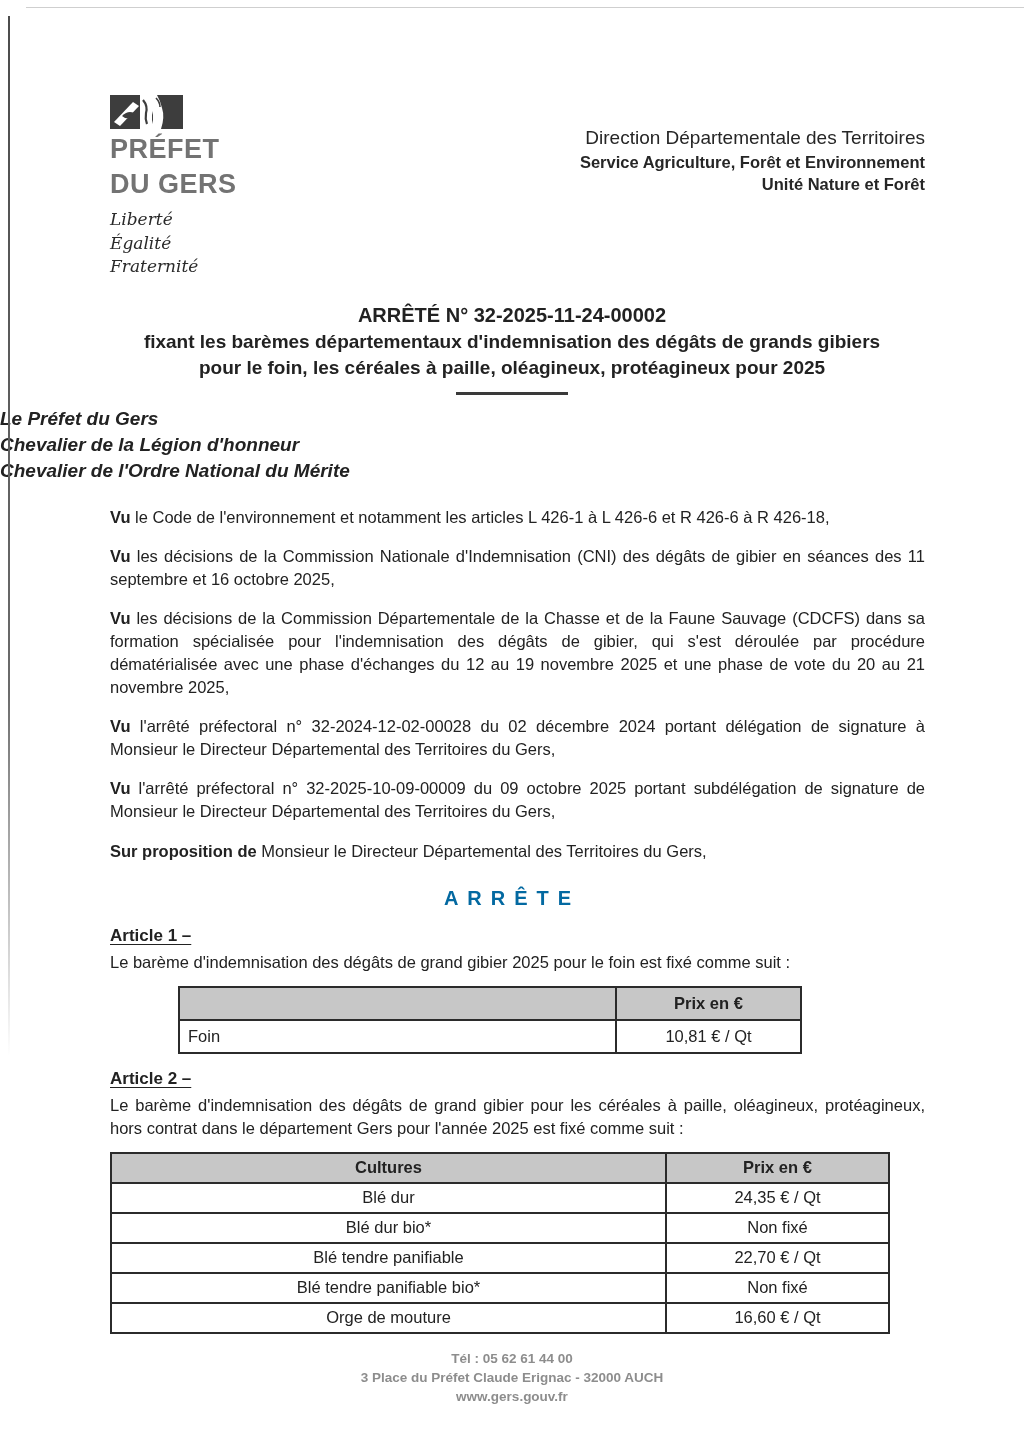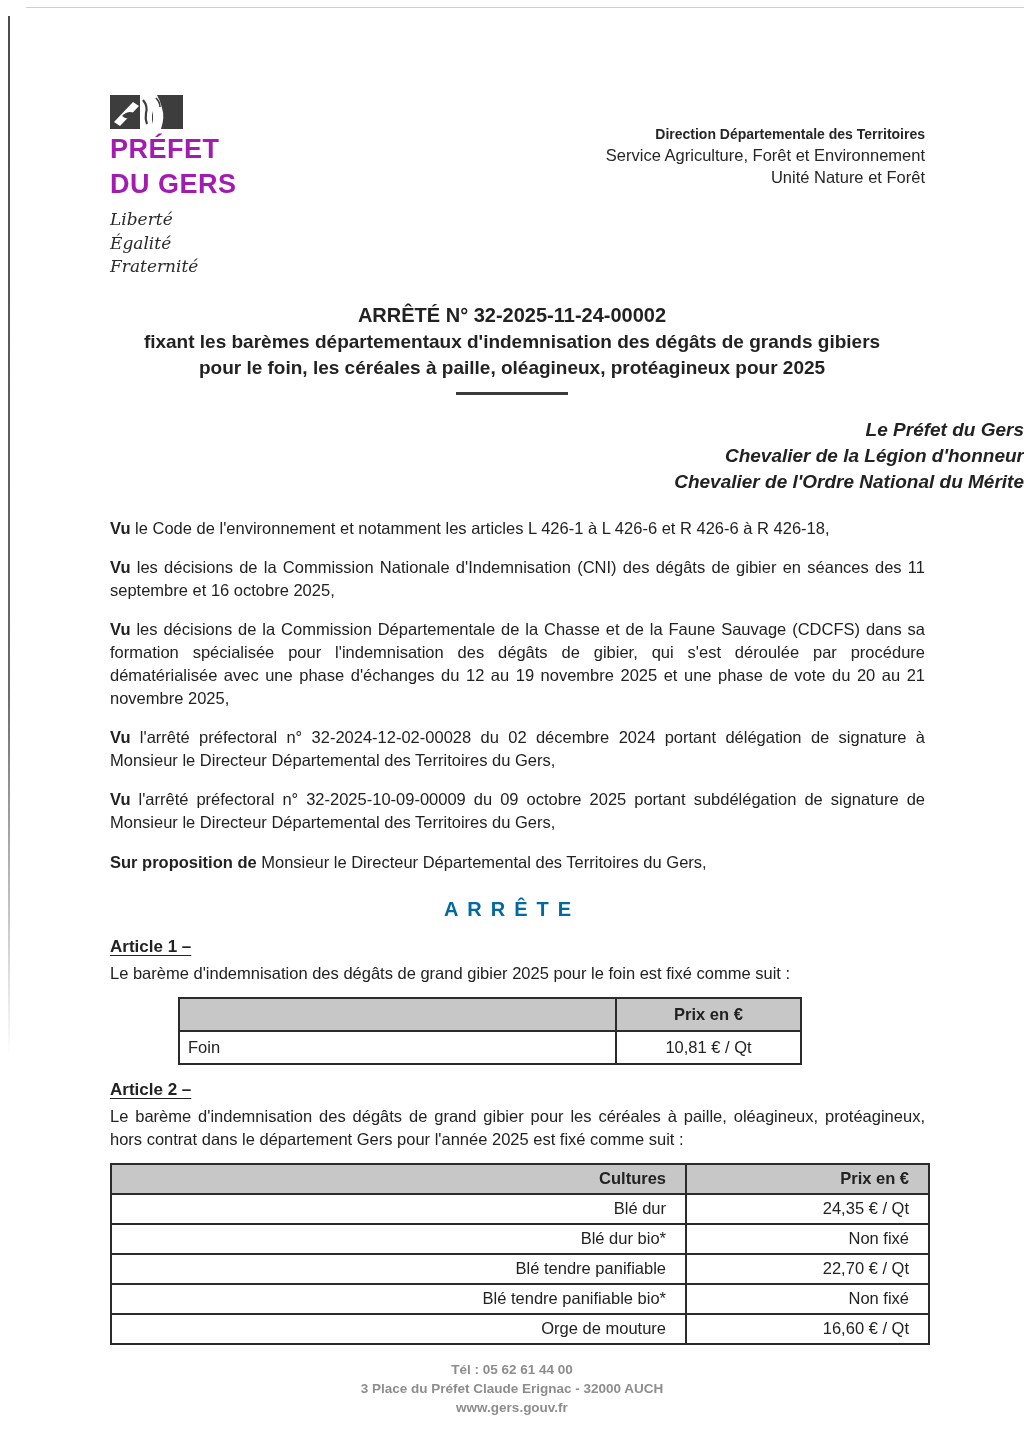--- a/index.html
+++ b/index.html
@@ -9,32 +9,32 @@
   }
   
   .scan-line-left{position:absolute;left:8px;top:16px;width:2px;height:1040px;
     background:linear-gradient(to bottom,#4c4c4c,#6b6b6b 65%,rgba(130,130,130,0));}
   .scan-edge-top{position:absolute;top:7px;left:26px;right:0;height:1px;background:#cfcfcf;}
 
   
   .doc-header{margin:95px 99px 0 110px;display:flex;justify-content:space-between;align-items:flex-start;}
   .brand-block{width:280px;}
   .marianne{display:block;}
-  .brand-name{font-size:27px;font-weight:700;letter-spacing:.5px;line-height:1.12;color:#a21caf;margin-top:5px;}
+  .brand-name{font-size:27px;font-weight:700;letter-spacing:.5px;line-height:1.12;color:#737373;margin-top:5px;}
   .motto{margin-top:9px;font-family:"DejaVu Serif",serif;font-style:italic;font-size:17px;line-height:1.38;color:#2a2a2a;}
   .dir-block{margin-top:30px;text-align:right;color:#262626;}
-  .dir-l1{font-size:14px;font-weight:700;line-height:1.35;}
-  .dir-l2,.dir-l3{font-size:16.5px;font-weight:400;line-height:1.35;}
+  .dir-l1{font-size:19px;font-weight:400;line-height:1.35;}
+  .dir-l2,.dir-l3{font-size:16.5px;font-weight:700;line-height:1.35;}
 
   
   .title-block{margin:22px 60px 0 60px;text-align:center;font-weight:700;color:#222;}
   .title-num{font-size:20px;line-height:1.4;}
   .title-sub{font-size:19px;line-height:1.4;}
   .divider{width:112px;height:3px;background:#3a3a3a;margin:10px auto 0 auto;}
-  .prefect-block{margin-top:22px;text-align:right;font-weight:700;font-style:italic;font-size:19px;line-height:1.36;color:#222;}
+  .prefect-block{margin-top:11px;text-align:left;font-weight:700;font-style:italic;font-size:19px;line-height:1.36;color:#222;}
 
   
   .recitals{margin:22px 99px 0 110px;}
   .recital{font-size:16.5px;line-height:1.4;text-align:justify;margin:0 0 16px 0;color:#222;}
   .recital b{font-weight:700;}
 
   
   .arrete-heading{margin:24px 0 16px 0;text-align:center;font-size:20px;font-weight:700;letter-spacing:9px;color:#0369a1;}
   .article{margin:0 99px 0 110px;}
   .article-heading{font-size:17px;font-weight:700;text-decoration:underline;text-underline-offset:3px;color:#222;}
@@ -42,21 +42,21 @@
 
   
   table{border-collapse:collapse;}
   td{border:2px solid #2b2b2b;font-size:16.5px;color:#222;}
   .t-head{background:#c7c7c7;font-weight:700;}
   .table-foin{margin:12px 0 0 178px;width:586px;table-layout:fixed;}
   .table-foin td{height:31px;padding:0 8px;}
   .table-foin .c1{width:419px;text-align:left;}
   .table-foin .c2{width:167px;text-align:center;}
   .table-cultures{margin:12px 0 0 110px;width:738px;table-layout:fixed;}
-  .table-cultures td{height:28px;padding:0 19px;text-align:right;}
+  .table-cultures td{height:28px;padding:0 9px;text-align:center;}
   .table-cultures .c1{width:535px;}
   .table-cultures .c2{width:203px;}
 
   
   .doc-footer{margin-top:15px;text-align:center;font-size:13.5px;line-height:1.42;color:#8d8d8d;font-weight:bold;}
 </style>
 </head>
 <body>
 
 <div class="page">

